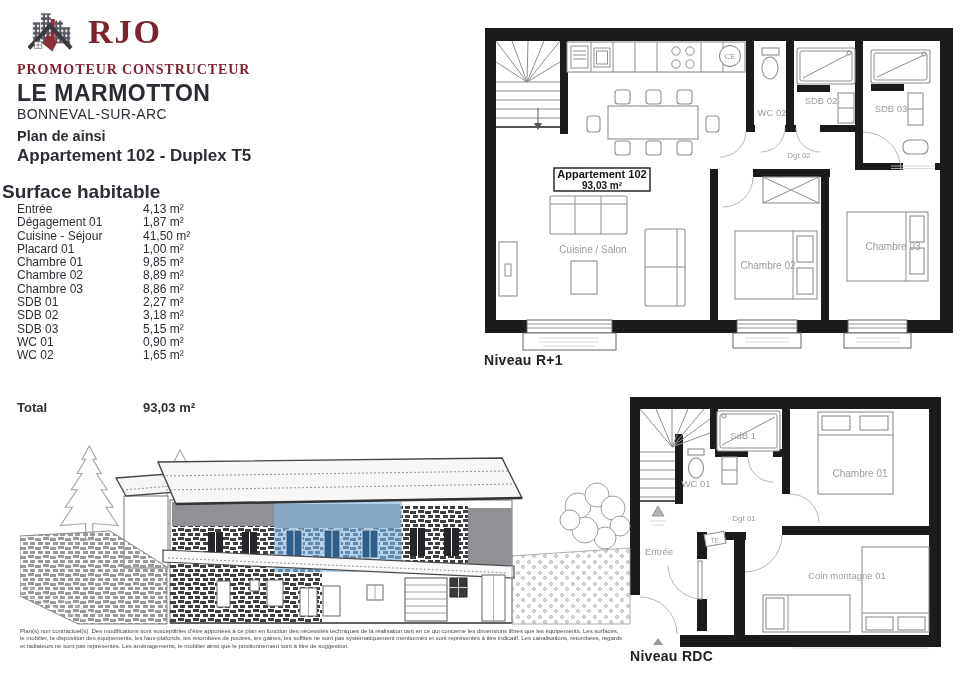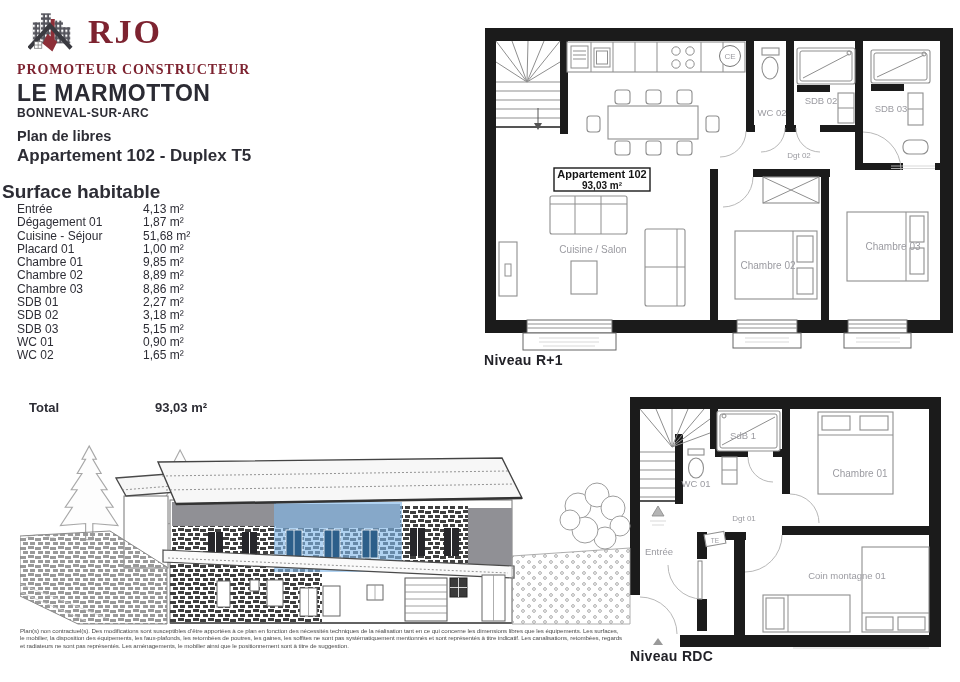--- a/index.html
+++ b/index.html
@@ -6,29 +6,29 @@
   body{width:960px;height:682px;position:relative;background:#ffffff;overflow:hidden;
        font-family:"Liberation Sans",sans-serif;color:#2d2d35;}
   .abs{position:absolute;}
   
   .logo-row{left:28px;top:6px;display:flex;align-items:center;}
   .rjo-text{font-family:"Liberation Serif",serif;font-weight:bold;font-size:34px;color:#7d2330;
             letter-spacing:2px;margin-left:8px;margin-top:0;}
   .tagline{left:17px;top:62px;font-family:"Liberation Serif",serif;font-weight:bold;
            font-size:14px;letter-spacing:0.9px;color:#7d2330;}
   .t-project{left:17px;top:80px;font-size:23px;font-weight:bold;letter-spacing:.5px;color:#2b2b33;}
-  .t-location{left:17px;top:106px;font-size:12px;font-weight:bold;letter-spacing:.4px;}
+  .t-location{left:17px;top:106px;font-size:14px;font-weight:normal;letter-spacing:.4px;}
   .t-doc{left:17px;top:128px;font-size:14.5px;font-weight:bold;}
   .t-unit{left:17px;top:146px;font-size:17px;font-weight:bold;}
   
   .tbl-title{left:2px;top:181px;font-size:19px;font-weight:bold;}
   .tbl{left:17px;top:203px;width:240px;font-size:12px;line-height:13.3px;}
   .tbl .row{display:flex;}
   .tbl .row .lab{width:126px;}
-  .tbl-total{left:17px;top:400px;width:240px;display:flex;font-size:13px;font-weight:bold;margin-left:12px;}
+  .tbl-total{left:17px;top:400px;width:240px;display:flex;font-size:13px;font-weight:bold;}
   .tbl-total .lab{width:126px;}
   
   .cap{font-size:14px;font-weight:bold;color:#222228;letter-spacing:.3px;}
   .cap-r1{left:484px;top:352px;}
   .cap-rdc{left:630px;top:648px;}
   
   .footer{left:20px;top:627px;width:606px;overflow:hidden;font-size:6.2px;line-height:7.3px;
           color:#4c4c4c;letter-spacing:-0.1px;}
   .footer div{white-space:nowrap;}
   
@@ -70,36 +70,36 @@
       <line x1="12.5" y1="40" x2="12.5" y2="48" stroke="#666" stroke-width="0.8"></line>
       <line x1="8" y1="44" x2="17" y2="44" stroke="#666" stroke-width="0.8"></line>
     </g>
   </svg>
   <div class="rjo-text">RJO</div>
 </div>
 <div class="abs tagline">PROMOTEUR CONSTRUCTEUR</div>
 
 <div class="abs t-project">LE MARMOTTON</div>
 <div class="abs t-location">BONNEVAL-SUR-ARC</div>
-<div class="abs t-doc">Plan de libres</div>
+<div class="abs t-doc">Plan de ainsi</div>
 <div class="abs t-unit">Appartement 102 - Duplex T5</div>
 
 <div class="abs tbl-title">Surface habitable</div>
 <div class="abs tbl">
   <div class="row">
       <span class="lab">Entrée</span>
       <span>4,13 m²</span>
     </div>
   <div class="row">
       <span class="lab">Dégagement 01</span>
       <span>1,87 m²</span>
     </div>
   <div class="row">
       <span class="lab">Cuisine - Séjour</span>
-      <span>51,68 m²</span>
+      <span>41,50 m²</span>
     </div>
   <div class="row">
       <span class="lab">Placard 01</span>
       <span>1,00 m²</span>
     </div>
   <div class="row">
       <span class="lab">Chambre 01</span>
       <span>9,85 m²</span>
     </div>
   <div class="row">

